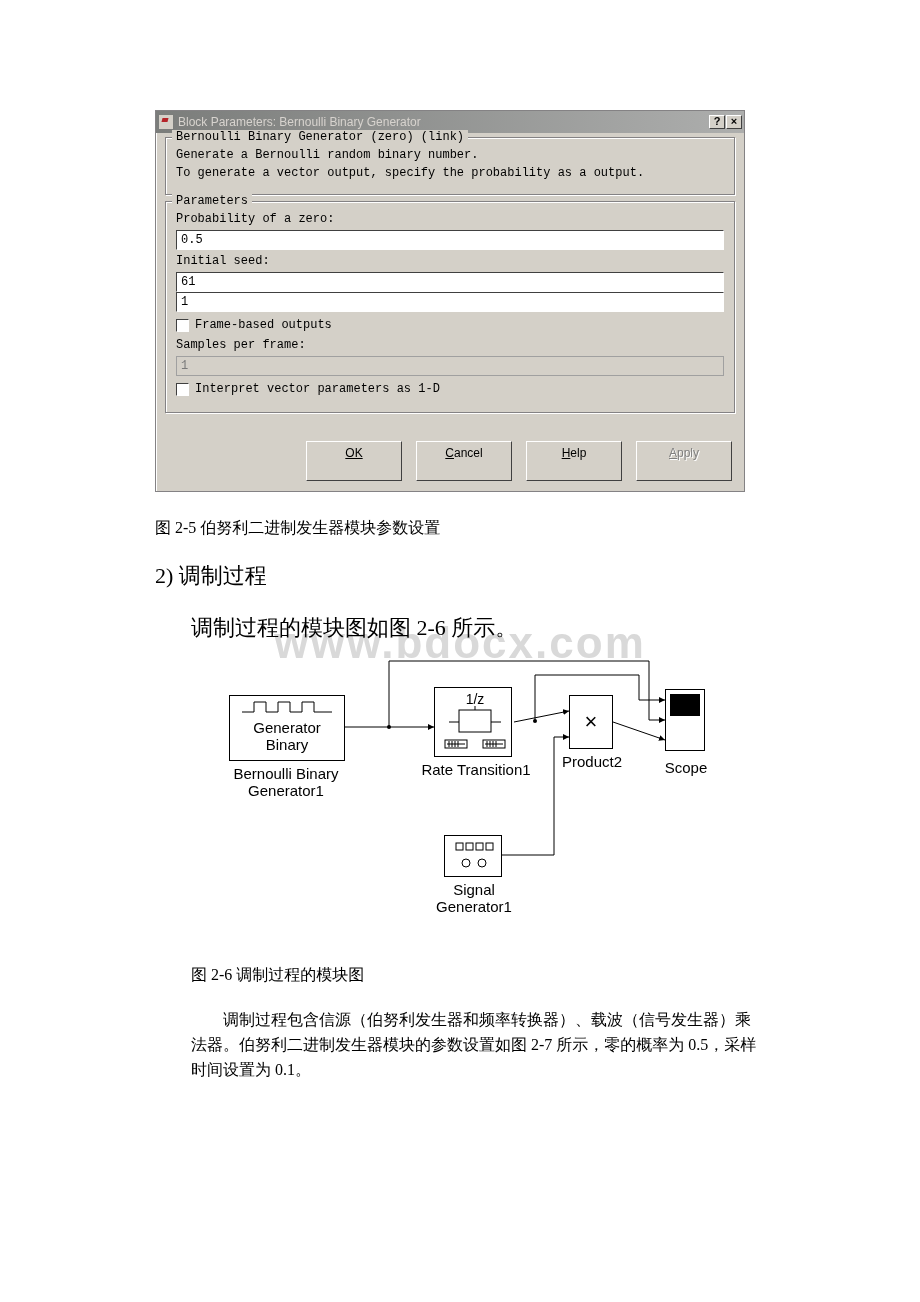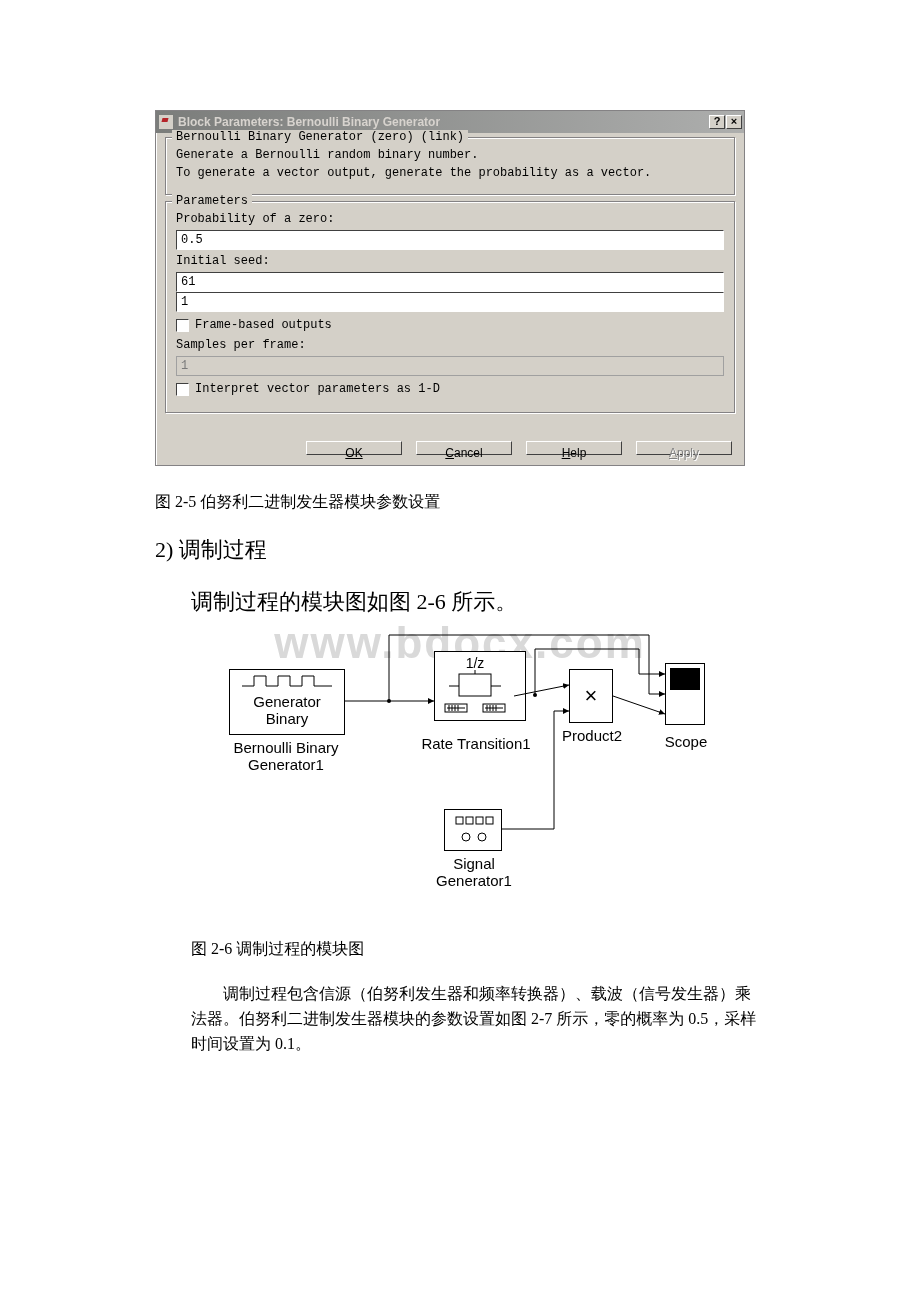--- a/index.html
+++ b/index.html
@@ -41,21 +41,21 @@
     .title-icon::after{
       content:"";
       position:absolute;
       left:3px; top:3px; width:6px; height:4px;
       background:#b52429;
       transform: skewX(-15deg);
     }
     .title-text {
       font-family: Tahoma, sans-serif;
       font-size: 12px;
-      font-weight: bold;
+      font-weight: normal;
       flex: 1;
     }
     .title-btns { display: flex; gap: 1px; }
     .win-btn {
       width: 16px; height: 14px;
       background: #d4d0c8;
       border: 1px solid #fff;
       border-right-color: #404040;
       border-bottom-color: #404040;
       font-family: Arial, sans-serif;
@@ -95,21 +95,21 @@
     .field-input.disabled { background:#d4d0c8; border-color:#a0a0a0; color:#7a7a7a; }
     .chk-row { display:flex; align-items:center; gap:6px; margin:6px 0; }
     .faux-check {
       width:13px; height:13px; background:#fff;
       border:1px solid #404040;
       border-right-color:#fff; border-bottom-color:#fff;
       display:inline-block;
     }
     .btn-row { display:flex; justify-content:flex-end; gap:14px; padding: 10px 12px; }
     .btn95 {
-      width:96px; height:14px;
+      width:96px; height:40px;
       background:#d4d0c8;
       border:1px solid #fff;
       border-right-color:#404040;
       border-bottom-color:#404040;
       font-family: Tahoma, sans-serif;
       font-size: 12px;
       text-align:center;
       line-height:22px;
       cursor:default;
     }
@@ -176,21 +176,21 @@
     <span class="title-text">Block Parameters: Bernoulli Binary Generator</span>
     <div class="title-btns">
       <div class="win-btn">?</div>
       <div class="win-btn">×</div>
     </div>
   </div>
   <div class="dlg-body">
     <div class="grp">
       <span class="grp-legend">Bernoulli Binary Generator (zero) (link)</span>
       <div class="line">Generate a Bernoulli random binary number.</div>
-      <div class="line">To generate a vector output, generate the probability as a vector.</div>
+      <div class="line">To generate a vector output, specify the probability as a output.</div>
     </div>
     <div class="grp">
       <span class="grp-legend">Parameters</span>
 
       <div class="line">Probability of a zero:</div>
       <input class="field-input" value="0.5" style="">
 
       <div class="line">Initial seed:</div>
       <input class="field-input" value="61" style="">
 
@@ -235,21 +235,21 @@
             <path d="M0 12 H12 V2 H24 V12 H36 V2 H48 V12 H60 V2 H72 V12 H90" fill="none" stroke="#000"></path>
           </svg>
       </div>
       <span style="margin-top:16px;">Generator</span>
       <span>Binary</span>
     </div>
     <div class="label-under" style="left:2px; top:100px;">
       <span>Bernoulli Binary</span><br><span>Generator1</span>
     </div>
 
-    <div class="blk" style="left:215px; top:12px; width:92px; height:70px;">
+    <div class="blk" style="left:215px; top:22px; width:78px; height:70px;">
       <div class="smalltxt" style="position:absolute; top:2px;"></div>
       <svg width="72" height="60" style="position:absolute; top:4px; left:4px;">
         <text x="36" y="12" text-anchor="middle" font-family="Arial" font-size="14">1/z</text>
         <rect x="20" y="18" width="32" height="22" fill="#fff" stroke="#000"></rect>
         <line x1="10" y1="30" x2="20" y2="30" stroke="#000"></line>
         <line x1="52" y1="30" x2="62" y2="30" stroke="#000"></line>
         <line x1="36" y1="14" x2="36" y2="18" stroke="#000"></line>
         <rect x="6" y="48" width="22" height="8" fill="#fff" stroke="#000"></rect>
         <line x1="8" y1="52" x2="26" y2="52" stroke="#000"></line>
           <line x1="10" y1="49" x2="10" y2="55" stroke="#000"></line>

